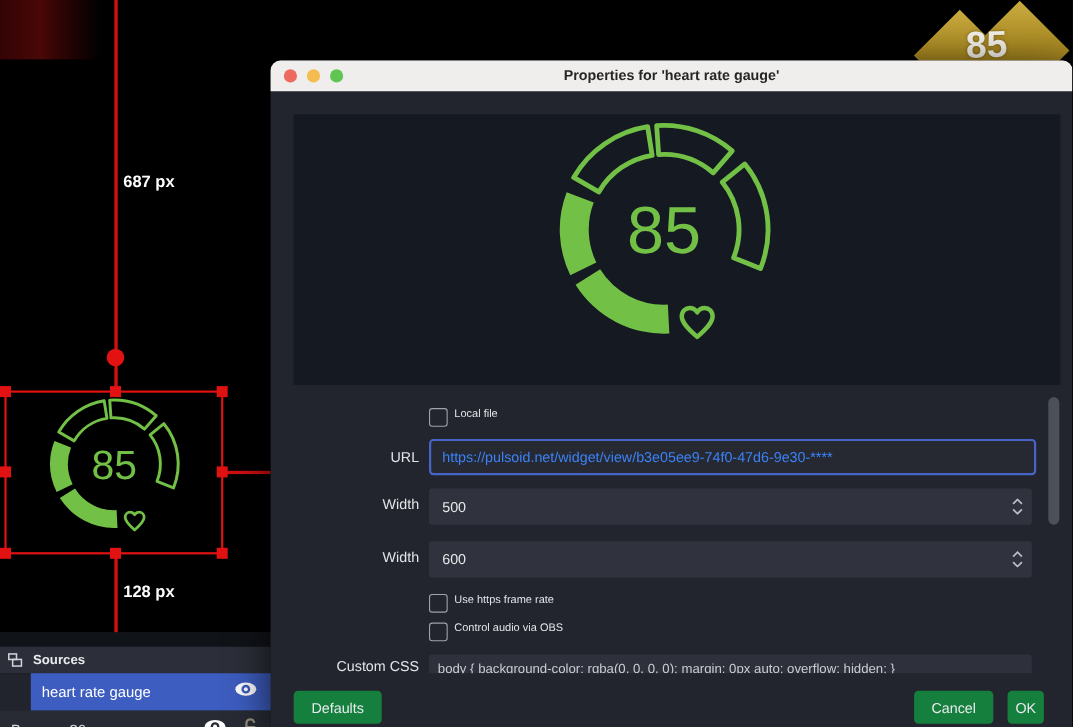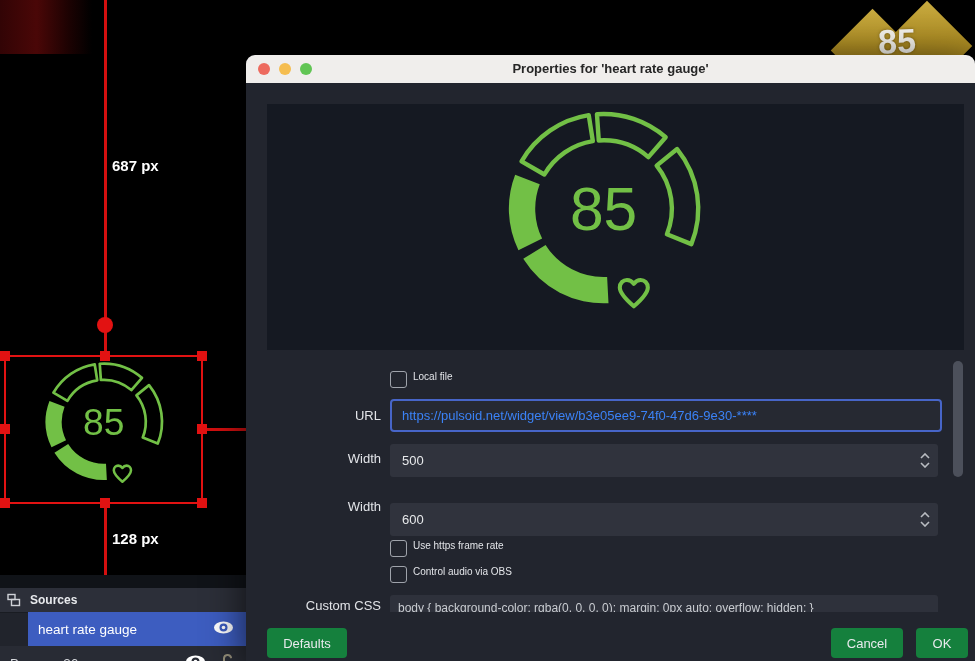--- a/index.html
+++ b/index.html
@@ -82,21 +82,21 @@
     padding:6px 8px 0 8px;white-space:nowrap;overflow:hidden;}
 
   .scroll-thumb{position:absolute;left:707px;top:306px;width:10px;height:116px;
     background:#4c505b;border-radius:5px;}
 
   .dlg-btn{position:absolute;top:573px;height:30px;background:#15803d;border:none;
     border-radius:4px;color:#e8eaed;font-size:13px;font-family:"Liberation Sans",sans-serif;
     display:flex;align-items:center;justify-content:center;}
   .btn-defaults{left:21px;width:80px;}
   .btn-cancel{left:585px;width:72px;}
-  .btn-ok{left:670px;width:52px;}
+  .btn-ok{left:670px;width:33px;}
 </style>
 </head>
 <body>
 
 <div class="screen">
 
   <div class="abs red-blob"></div>
 
   <div class="abs emblem">
     <div class="diamond d1"></div>
@@ -221,21 +221,21 @@
           <svg width="10" height="6" viewBox="0 0 10 6">
               <polyline points="1,5 5,1 9,5" fill="none" stroke="#b9bcc2" stroke-width="1.6"></polyline>
             </svg>
           <svg width="10" height="6" viewBox="0 0 10 6">
               <polyline points="1,1 5,5 9,1" fill="none" stroke="#b9bcc2" stroke-width="1.6"></polyline>
             </svg>
         </span>
       </div>
 
       <div class="form-label" style="top:416px">Width</div>
-      <div class="spin" style="top:420px">
+      <div class="spin" style="top:409px">
         <span class="spin-val">600</span>
         <span class="spin-btns">
           <svg width="10" height="6" viewBox="0 0 10 6">
               <polyline points="1,5 5,1 9,5" fill="none" stroke="#b9bcc2" stroke-width="1.6"></polyline>
             </svg>
           <svg width="10" height="6" viewBox="0 0 10 6">
               <polyline points="1,1 5,5 9,1" fill="none" stroke="#b9bcc2" stroke-width="1.6"></polyline>
             </svg>
         </span>
       </div>

